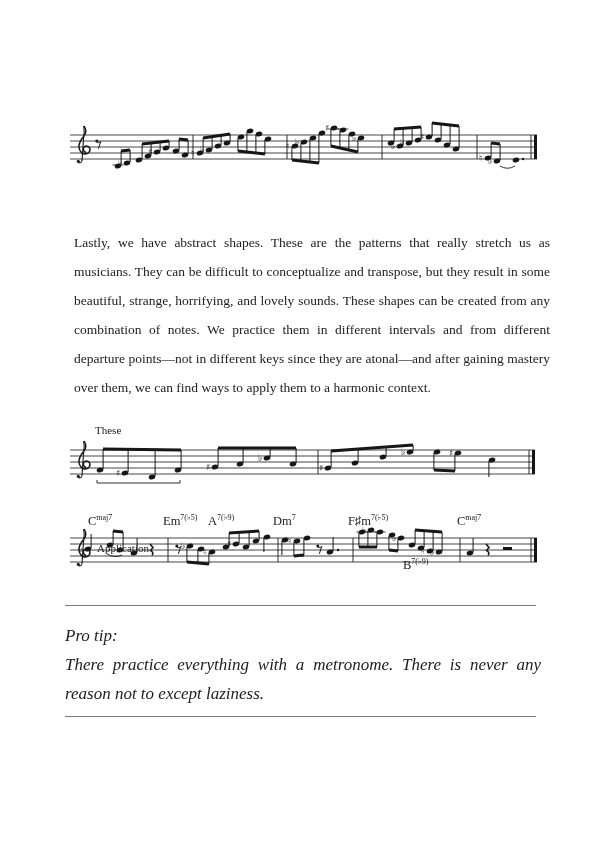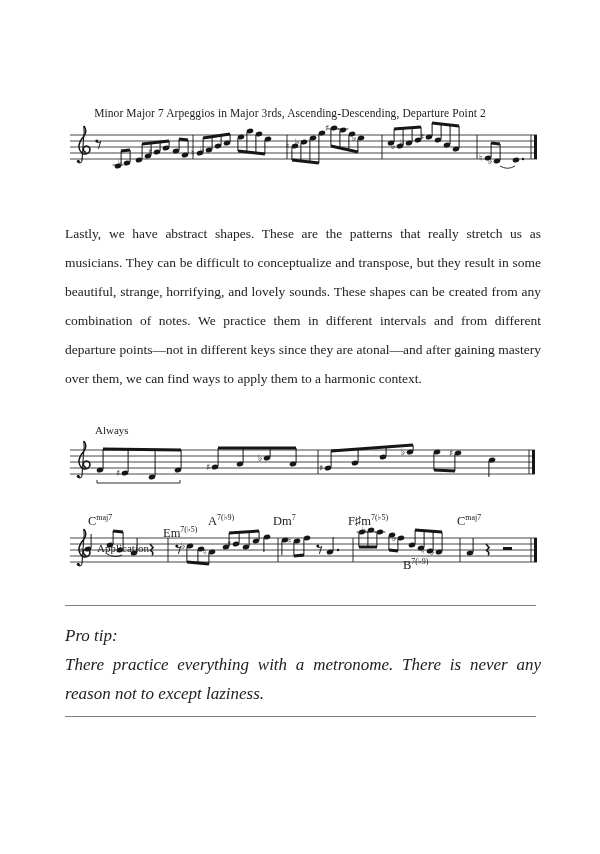--- a/index.html
+++ b/index.html
@@ -1,21 +1,21 @@
 <!DOCTYPE html>
 <html><head>
 <meta charset="utf-8">
 <style>
   html,body{margin:0;padding:0;background:#e8e8e8;}
   .page{position:relative;width:600px;height:854px;background:#ffffff;margin:0 auto;
         font-family:"Liberation Serif",serif;color:#212121;overflow:hidden;}
   .music{position:absolute;left:0;top:0;width:600px;height:854px;}
   .title{position:absolute;top:107px;left:55px;width:470px;text-align:center;
          font-size:11.5px;letter-spacing:.1px;}
-  .para{position:absolute;top:219px;left:65px;width:476px;margin:0;
+  .para{position:absolute;top:219px;left:65px;width:476px;margin:9px;
         font-size:13.5px;line-height:29px;text-align:justify;}
   .small-label{position:absolute;font-size:11px;}
   .shape-label{left:95px;top:424px;}
   .app-label{left:97px;top:500px;margin-top:42px;}
   .chord-row{position:absolute;left:0;top:513px;width:572px;height:20px;}
   .chord{position:absolute;top:0;font-size:12.5px;white-space:nowrap;
          font-family:"Liberation Serif","DejaVu Sans",serif;}
   .chord sup{font-size:8px;}
   .rule{position:absolute;left:65px;width:471px;height:1px;background:#7d7d7d;}
   .rule-top{top:605px;}
@@ -302,30 +302,29 @@
           <circle cx="0.8" cy="0.9" r="1.5" fill="#161616"></circle>
           <path d="M0.6 1.7 C2 3.1 3.6 2.9 4.7 1.4 L2.4 8.8" stroke="#161616" fill="none" stroke-width="1"></path>
         </g>
         <path d="M486 544 l3 3.6 l-2.4 3 q3.4 1.6 1.6 4.8" stroke="#161616" fill="none" stroke-width="1.6"></path>
         <rect x="503" y="547" width="9" height="3" fill="#161616"></rect>
         <circle cx="338" cy="550" r="1.2" fill="#161616"></circle>
         <path d="M107 554 Q 114.5 558.5 122 555" stroke="#161616" fill="none" stroke-width="0.9"></path>
       </g>
     </svg>
 
-  <div class="title">Minor Major 7 Arpeggios in Major 3rds, Ascending-Descending, Departure Point 2</div>
 
   <p class="para">Lastly, we have abstract shapes. These are the patterns that really stretch us as musicians. They can be difficult to conceptualize and transpose, but they result in some beautiful, strange, horrifying, and lovely sounds. These shapes can be created from any combination of notes. We practice them in different intervals and from different departure points—not in different keys since they are atonal—and after gaining mastery over them, we can find ways to apply them to a harmonic context.</p>
 
-  <div class="small-label shape-label">Always</div>
+  <div class="small-label shape-label">These</div>
   <div class="small-label app-label">Application</div>
 
   <div class="chord-row">
       <span class="chord" style="left: 88px;"><span>C</span><sup>maj7</sup></span>
-      <span class="chord" style="left: 163px; margin-top: 12px;"><span>Em</span><sup>7(♭5)</sup></span>
+      <span class="chord" style="left: 163px;"><span>Em</span><sup>7(♭5)</sup></span>
       <span class="chord" style="left: 208px;"><span>A</span><sup>7(♭9)</sup></span>
       <span class="chord" style="left: 273px;"><span>Dm</span><sup>7</sup></span>
       <span class="chord" style="left: 348px;"><span>F♯m</span><sup>7(♭5)</sup></span>
       <span class="chord" style="left: 403px; margin-top: 44px;"><span>B</span><sup>7(♭9)</sup></span>
       <span class="chord" style="left: 457px;"><span>C</span><sup>maj7</sup></span>
     </div>
 
   <div class="rule rule-top"></div>
 
   <div class="protip">

